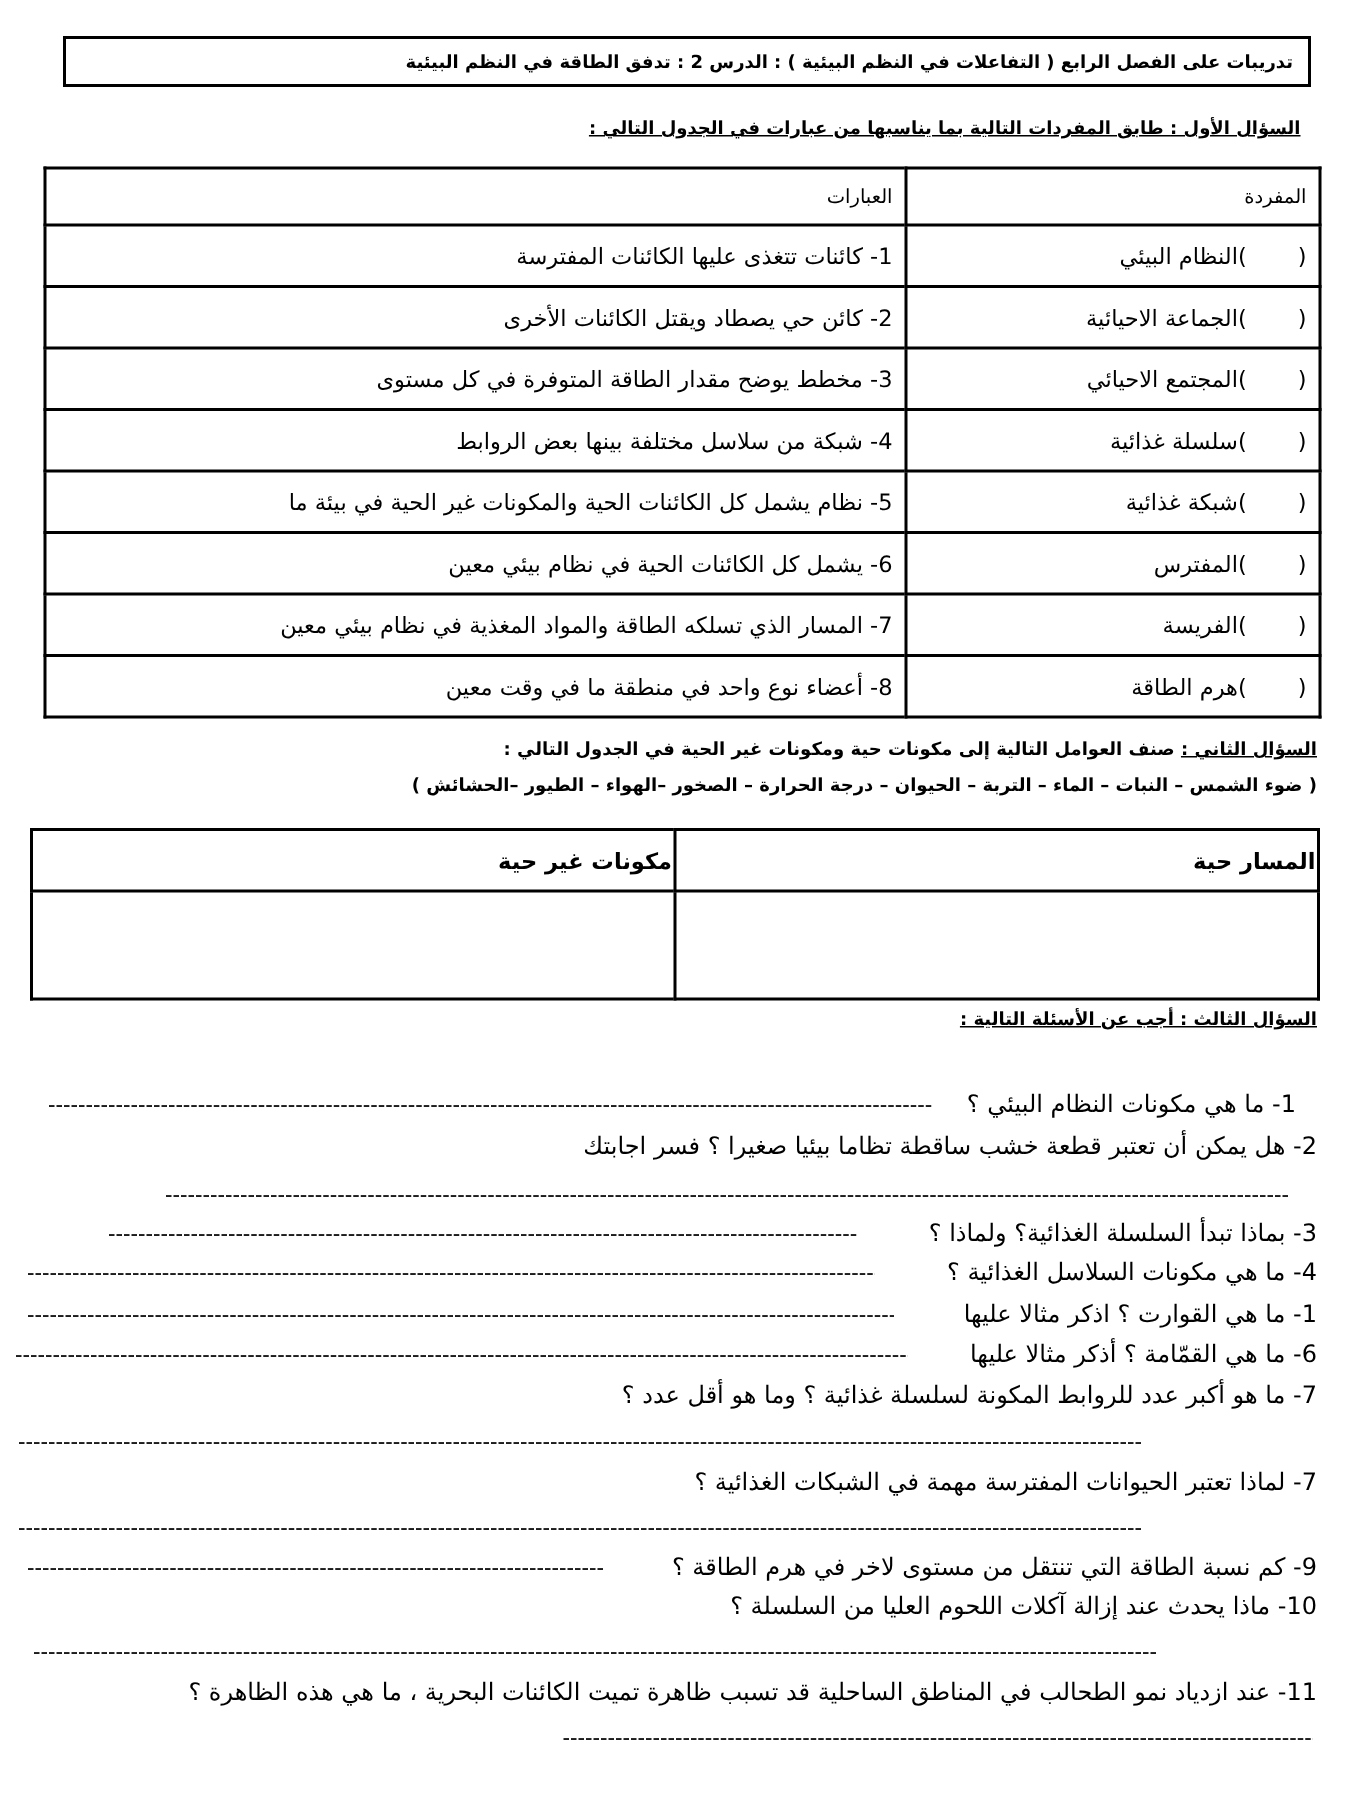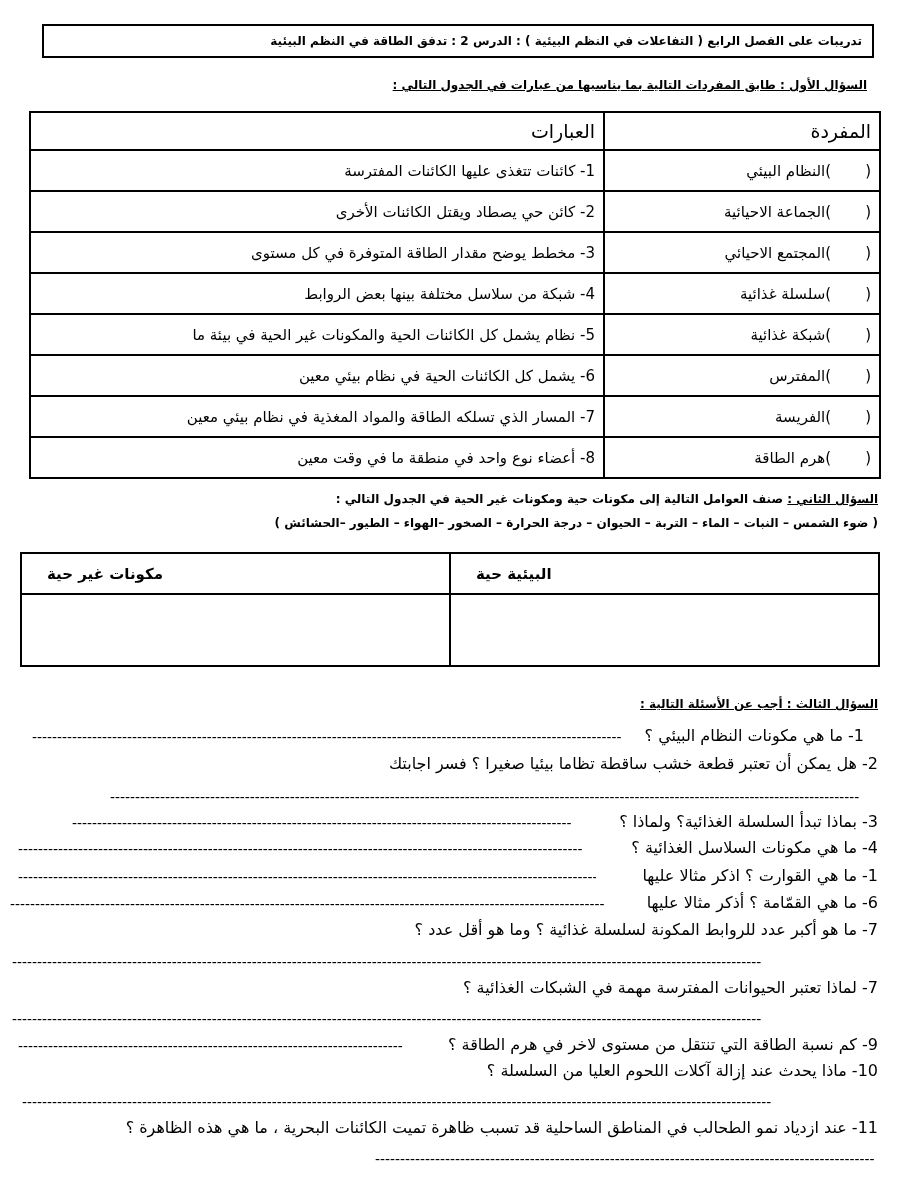--- a/index.html
+++ b/index.html
@@ -14,28 +14,28 @@
 
   .q-heading { font-weight:bold; font-size:12px; white-space:nowrap; }
   .ul { text-decoration:underline; }
 
   
   #match-table { left:29px; top:111px; width:852px; border-collapse:collapse; table-layout:fixed; }
   #match-table td { border:2px solid #000; height:39px; padding:0 8px; font-size:15px;
                     white-space:nowrap; overflow:hidden; vertical-align:middle; }
   #match-table td.term { width:258px; }
   #match-table td.stmt { }
-  #match-table tr.hdr td { height:36px; font-size:19px; }
+  #match-table tr.hdr td { height:36px; font-size:13px; }
   .paren-row { display:flex; align-items:center; }
   .paren { display:inline-block; }
   .paren-gap { display:inline-block; width:34px; }
 
   
   #class-table { left:20px; top:552px; width:860px; border-collapse:collapse; table-layout:fixed; }
-  #class-table td { border:2px solid #000; text-align:left; font-weight:bold; font-size:15px;padding-left:25px; }
+  #class-table td { border:2px solid #000; text-align:right; font-weight:bold; font-size:15px;padding-left:25px; }
   #class-table tr.hdr td { height:37px; }
   #class-table tr.body td { height:68px; }
 
   .line { font-size:16px; white-space:nowrap; }
   .dash { font-family:"Liberation Sans", sans-serif; letter-spacing:0px; white-space:nowrap; overflow:hidden; font-size:15px; }
 </style>
 </head>
 <body>
 
 <div id="title-box" class="abs rtl">
@@ -146,31 +146,31 @@
 </table>
 
 <div class="abs rtl q-heading" style="right:22px; top:492px;">
   <span class="ul">السؤال الثاني :</span><span> صنف العوامل التالية إلى مكونات حية ومكونات غير الحية في الجدول التالي :</span>
 </div>
 <div class="abs rtl q-heading" style="right:22px; top:516px;">( ضوء الشمس – النبات – الماء – التربة – الحيوان – درجة الحرارة – الصخور –الهواء – الطيور –الحشائش )</div>
 
 <table id="class-table" class="abs rtl">
   <tbody>
       <tr class="hdr">
-    <td>البيئية حية</td>
+    <td>المسار حية</td>
     <td>مكونات غير حية</td>
   </tr>
   <tr class="body">
     <td></td>
     <td></td>
   </tr>
 </tbody>
   </table>
 
-<div class="abs rtl q-heading ul" style="right:22px; top:672px;margin-top:25px;">السؤال الثالث :  أجب عن الأسئلة التالية :</div>
+<div class="abs rtl q-heading ul" style="right:22px; top:672px;">السؤال الثالث :  أجب عن الأسئلة التالية :</div>
 
 <div id="q3-lines">
     <div class="abs rtl line" style="right: 36px; top: 726px;">1- ما هي مكونات النظام البيئي ؟</div>
     <div class="abs dash" style="left: 32px; width: 590px; top: 728px;">------------------------------------------------------------------------------------------------------------------------------------------------------</div>
     <div class="abs rtl line" style="right: 22px; top: 754px;">2- هل يمكن أن تعتبر قطعة خشب ساقطة تظاما بيئيا صغيرا ؟ فسر اجابتك</div>
     <div class="abs dash" style="left: 110px; width: 765px; top: 788px;">------------------------------------------------------------------------------------------------------------------------------------------------------</div>
     <div class="abs rtl line" style="right: 22px; top: 812px; text-align: right;">3- بماذا تبدأ السلسلة الغذائية؟ ولماذا ؟</div>
     <div class="abs dash" style="left: 72px; width: 500px; top: 814px;">------------------------------------------------------------------------------------------------------------------------------------------------------</div>
     <div class="abs rtl line" style="right: 22px; top: 838px;">4- ما هي مكونات السلاسل الغذائية ؟</div>
     <div class="abs dash" style="left: 18px; width: 565px; top: 840px;">------------------------------------------------------------------------------------------------------------------------------------------------------</div>

